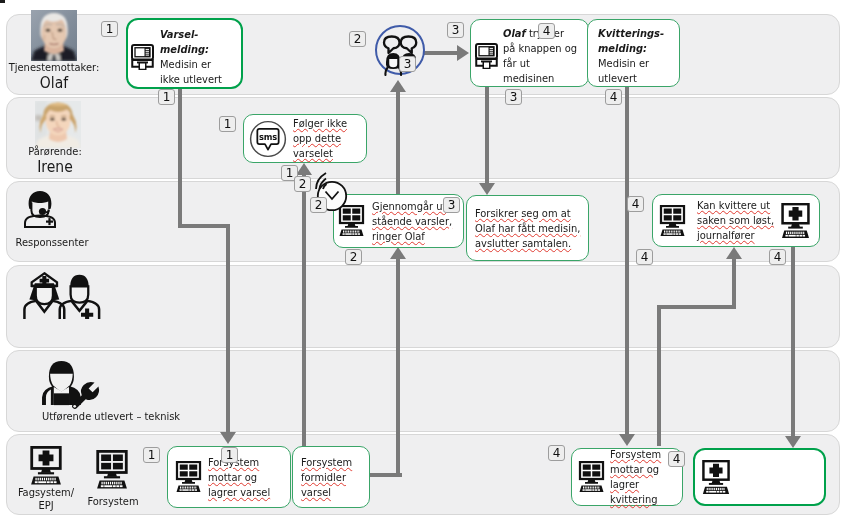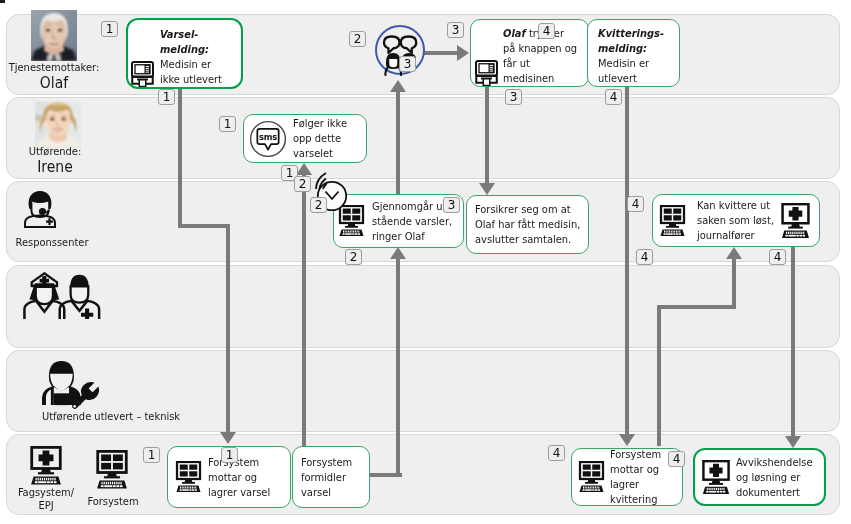--- a/index.html
+++ b/index.html
@@ -22,38 +22,38 @@
   
   .ln{position:absolute;background:#7a7a7a;}
   .arrow{position:absolute;width:0;height:0;}
   .arr-down{border-left:8px solid transparent;border-right:8px solid transparent;border-top:12px solid #7a7a7a;}
   .arr-up{border-left:8px solid transparent;border-right:8px solid transparent;border-bottom:12px solid #7a7a7a;}
   .arr-right{border-top:8px solid transparent;border-bottom:8px solid transparent;border-left:12px solid #7a7a7a;}
 
   
   .box{position:absolute;box-sizing:border-box;background:#ffffff;
        border:1px solid #3aa568;border-radius:10px;display:flex;align-items:center;}
-  .box.top{align-items:flex-end;}
+  .box.top{align-items:center;}
   .box.thick{border-width:2.5px;border-color:#00a14b;border-radius:12px;}
   .box .txt{font-size:11px;line-height:15px;color:#1a1a1a;white-space:nowrap;font-stretch:condensed;}
   .box .txt b{font-style:italic;font-weight:bold;}
 
   
   .badge{position:absolute;box-sizing:border-box;background:#eeeeee;
          border:1px solid #9d9d9d;border-radius:3px;
          font-size:12px;line-height:14px;color:#111;text-align:center;
          width:17px;height:16px;}
 
   
   .ic{position:absolute;}
   .photo{position:absolute;overflow:hidden;}
   svg{display:block;}
 
   
-  .sq{text-decoration-style:wavy;
+  .sq{text-decoration:underline;text-decoration-style:wavy;
       text-decoration-color:#e03a30;text-decoration-thickness:1px;
       text-underline-offset:1px;}
 </style>
 </head>
 <body>
 
 <div class="stage">
   <div class="corner-mark"></div>
 
   <div class="lane" style="left:6px;top:14px;width:834px;height:81px"></div>
@@ -131,21 +131,21 @@
         <ellipse cx="28.7" cy="18.2" rx="2.5" ry="1.7" fill="#6e5a4a"></ellipse>
         <path d="M14.5 15.5 Q17.5 14 20 15.5" stroke="#a9855e" stroke-width="0.9" fill="none"></path>
         <path d="M26 15.5 Q28.5 14 31.5 15.5" stroke="#a9855e" stroke-width="0.9" fill="none"></path>
         <path d="M21.5 20 L22.5 25 L25 25.5" stroke="#d8ab8e" stroke-width="1.1" fill="none"></path>
         <path d="M18 28.5 Q23 31.5 28 28.5 Q23 33 18 28.5 Z" fill="#bd7070"></path>
         <path d="M18 28.5 Q23 26.5 28 28.5" stroke="#c98a86" stroke-width="1.1" fill="none"></path>
       </g>
     </svg>
   </div>
   <div class="lane-head" style="left:0px;top:145px;width:110px">
-    <div class="lane-name">Utførende:</div>
+    <div class="lane-name">Pårørende:</div>
     <div class="lane-name2">Irene</div>
   </div>
 
   <div class="ic" style="left:24px;top:190px;">
     <svg width="32" height="38" viewBox="0 0 32 38">
       <path d="M16 1 C8.8 1 4.6 6.2 4.6 13.2 C4.6 15.6 5 17.6 5.6 19 L7.8 19 L7.8 11.5 C7.8 11.5 11 13 16 13 C21 13 24.2 11.5 24.2 11.5 L24.2 19 L26.4 19 C27 17.6 27.4 15.6 27.4 13.2 C27.4 6.2 23.2 1 16 1 Z" fill="#111"></path>
       <path d="M7.4 12.5 L7.4 20.5 Q7.4 27 16 27 Q24.6 27 24.6 20.5 L24.6 19.8" fill="none" stroke="#111" stroke-width="2"></path>
       <circle cx="18.5" cy="21.5" r="3.6" fill="#111"></circle>
       <path d="M24.6 19.5 L24.6 21.3 Q24.6 22.2 22 22.2" fill="none" stroke="#111" stroke-width="1.8"></path>
       <path d="M1 37 L1 33 Q1 25.6 16 25.6 Q31 25.6 31 33 L31 37 Z" fill="none" stroke="#111" stroke-width="2"></path>
@@ -371,21 +371,21 @@
             <rect x="16.5" y="56.6" width="13" height="3"></rect>
           <rect x="30.5" y="56.6" width="4.5" height="3"></rect>
             <rect x="36" y="56.6" width="4.5" height="3"></rect>
           <rect x="41.5" y="56.6" width="4.5" height="3"></rect>
         </g>
       </svg>
     </div>
     <div class="txt sq">Gjennomgår ut<br>stående varsler,<br>ringer Olaf</div>
   </div>
 
-  <div class="box" style="left:466px;top:195px;width:123px;height:59px;padding:0 8px">
+  <div class="box" style="left:466px;top:195px;width:123px;height:66px;padding:0 8px">
     <div class="txt sq">Forsikrer seg om at<br>Olaf har fått medisin,<br>avslutter samtalen.</div>
   </div>
 
   <div class="box" style="left:652px;top:194px;width:168px;height:53px;padding:0 5px">
     <div class="ic" style="position:relative;left:0;top:0;margin-right:10px">
       <svg width="29" height="32" viewBox="0 0 58 64">
         <rect x="6" y="2" width="46" height="34" fill="none" stroke="#111" stroke-width="4.5"></rect>
         <rect x="11.5" y="7" width="16" height="10.5" fill="#111"></rect>
         <rect x="30.5" y="7" width="16" height="10.5" fill="#111"></rect>
         <rect x="11.5" y="20.5" width="16" height="10.5" fill="#111"></rect>
@@ -531,21 +531,20 @@
           <rect x="39.2" y="51" width="2" height="4.2"></rect>
             <rect x="42.6" y="51" width="2" height="4.2"></rect>
           <rect x="11" y="56.6" width="4.5" height="3"></rect>
             <rect x="16.5" y="56.6" width="13" height="3"></rect>
           <rect x="30.5" y="56.6" width="4.5" height="3"></rect>
             <rect x="36" y="56.6" width="4.5" height="3"></rect>
           <rect x="41.5" y="56.6" width="4.5" height="3"></rect>
         </g>
       </svg>
     </div>
-    <div class="txt sq">Avvikshendelse<br>og løsning er<br>dokumentert</div>
   </div>
 
   <div class="ic" style="left:374px;top:24px;">
     <svg width="52" height="52" viewBox="0 0 104 104">
       <circle cx="52" cy="52" r="48" fill="none" stroke="#3f5ba9" stroke-width="4"></circle>
 
       <path d="M35.5 25 Q20 25 20 37 Q20 45.5 29 48.5 L29 58 L39 48.5 Q51 47.5 51 37 Q51 25 35.5 25 Z" fill="none" stroke="#111" stroke-width="4.6" stroke-linejoin="round"></path>
 
       <path d="M69 25 Q53.5 25 53.5 37 Q53.5 47.5 65.5 48.5 L75.5 58 L75.5 48.5 Q84.5 45.5 84.5 37 Q84.5 25 69 25 Z" fill="none" stroke="#111" stroke-width="4.6" stroke-linejoin="round"></path>
 

